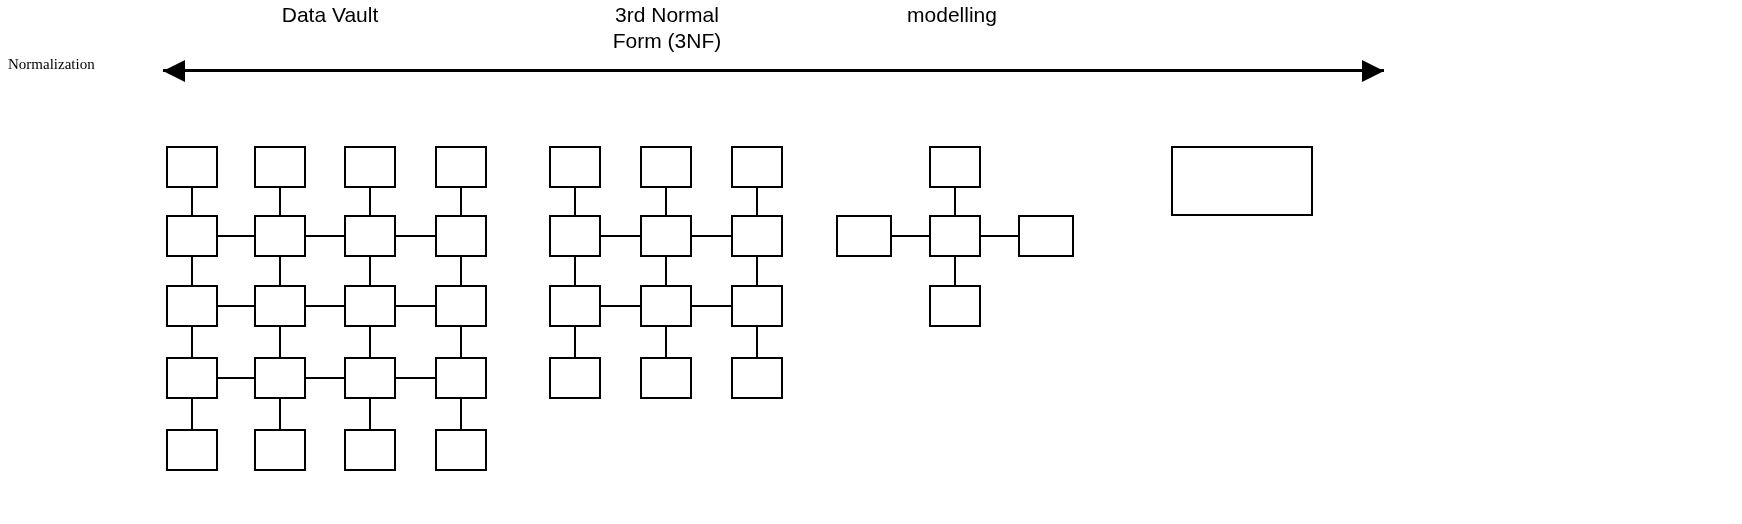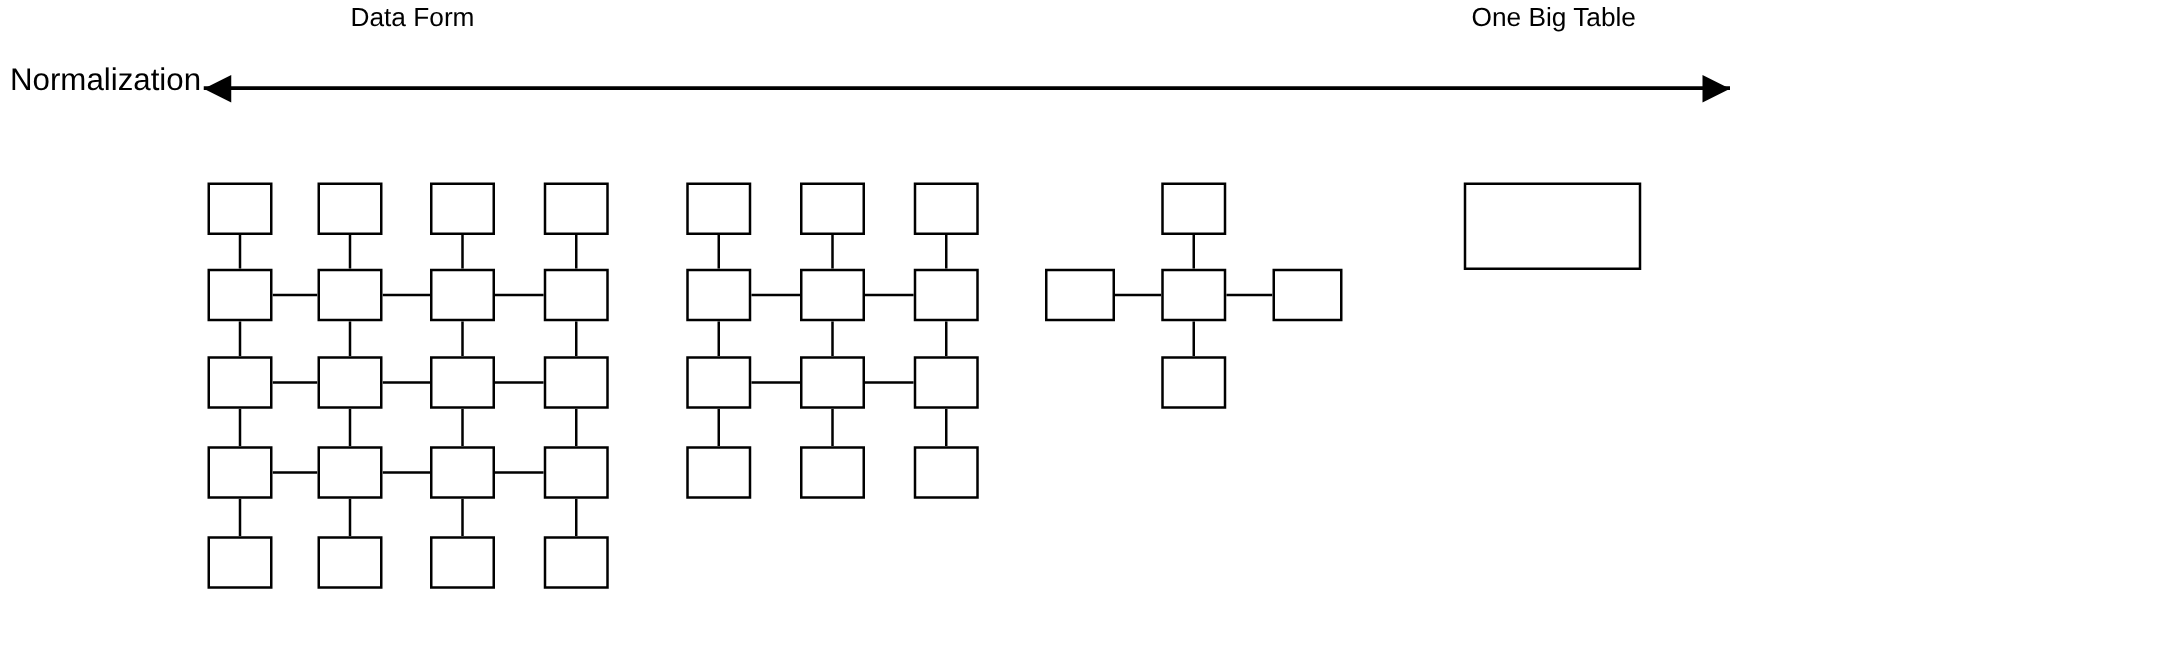--- a/index.html
+++ b/index.html
@@ -15,24 +15,25 @@
     position: relative;
     width: 1742px;
     height: 524px;
     background: #ffffff;
     overflow: hidden;
   }
 
   
   .axis-label {
     position: absolute;
-    font-size: 25px;
+    font-size: 15px;
     line-height: 25px;
     color: #000;
     white-space: nowrap;
+    font-family: Liberation Serif, serif;
   }
   #label-normalization { left: 8px;  top: 52px; }
   #label-denormalization { left: 1404px; top: 52px; }
 
   .axis-line {
     position: absolute;
     left: 163px;
     top: 69px;
     width: 1221px;
     height: 3px;
@@ -85,26 +86,30 @@
 <div id="canvas">
 
   <div class="axis-label" id="label-normalization">Normalization</div>
 
 
   <div class="axis-line"></div>
   <div class="arrow-head" id="arrow-left"></div>
   <div class="arrow-head" id="arrow-right"></div>
 
   <div class="category-label" id="cat-dv">
-    <span>Data Form</span>
+    <span>Data Vault</span>
+  </div>
+  <div class="category-label" id="cat-3nf">
+    <span>3rd Normal</span>
+    <span>Form (3NF)</span>
   </div>
   <div class="category-label" id="cat-dim">
+    <span>modelling</span>
   </div>
   <div class="category-label" id="cat-obt">
-    <span>One Big Table</span>
   </div>
 
   <div id="models-layer">
       <div>
         <div class="edge v" style="left: 191px; top: 188px; height: 27px;"></div>
         <div class="edge v" style="left: 279px; top: 188px; height: 27px;"></div>
         <div class="edge v" style="left: 369px; top: 188px; height: 27px;"></div>
         <div class="edge v" style="left: 460px; top: 188px; height: 27px;"></div>
         <div class="edge v" style="left: 191px; top: 257px; height: 28px;"></div>
         <div class="edge v" style="left: 279px; top: 257px; height: 28px;"></div>

